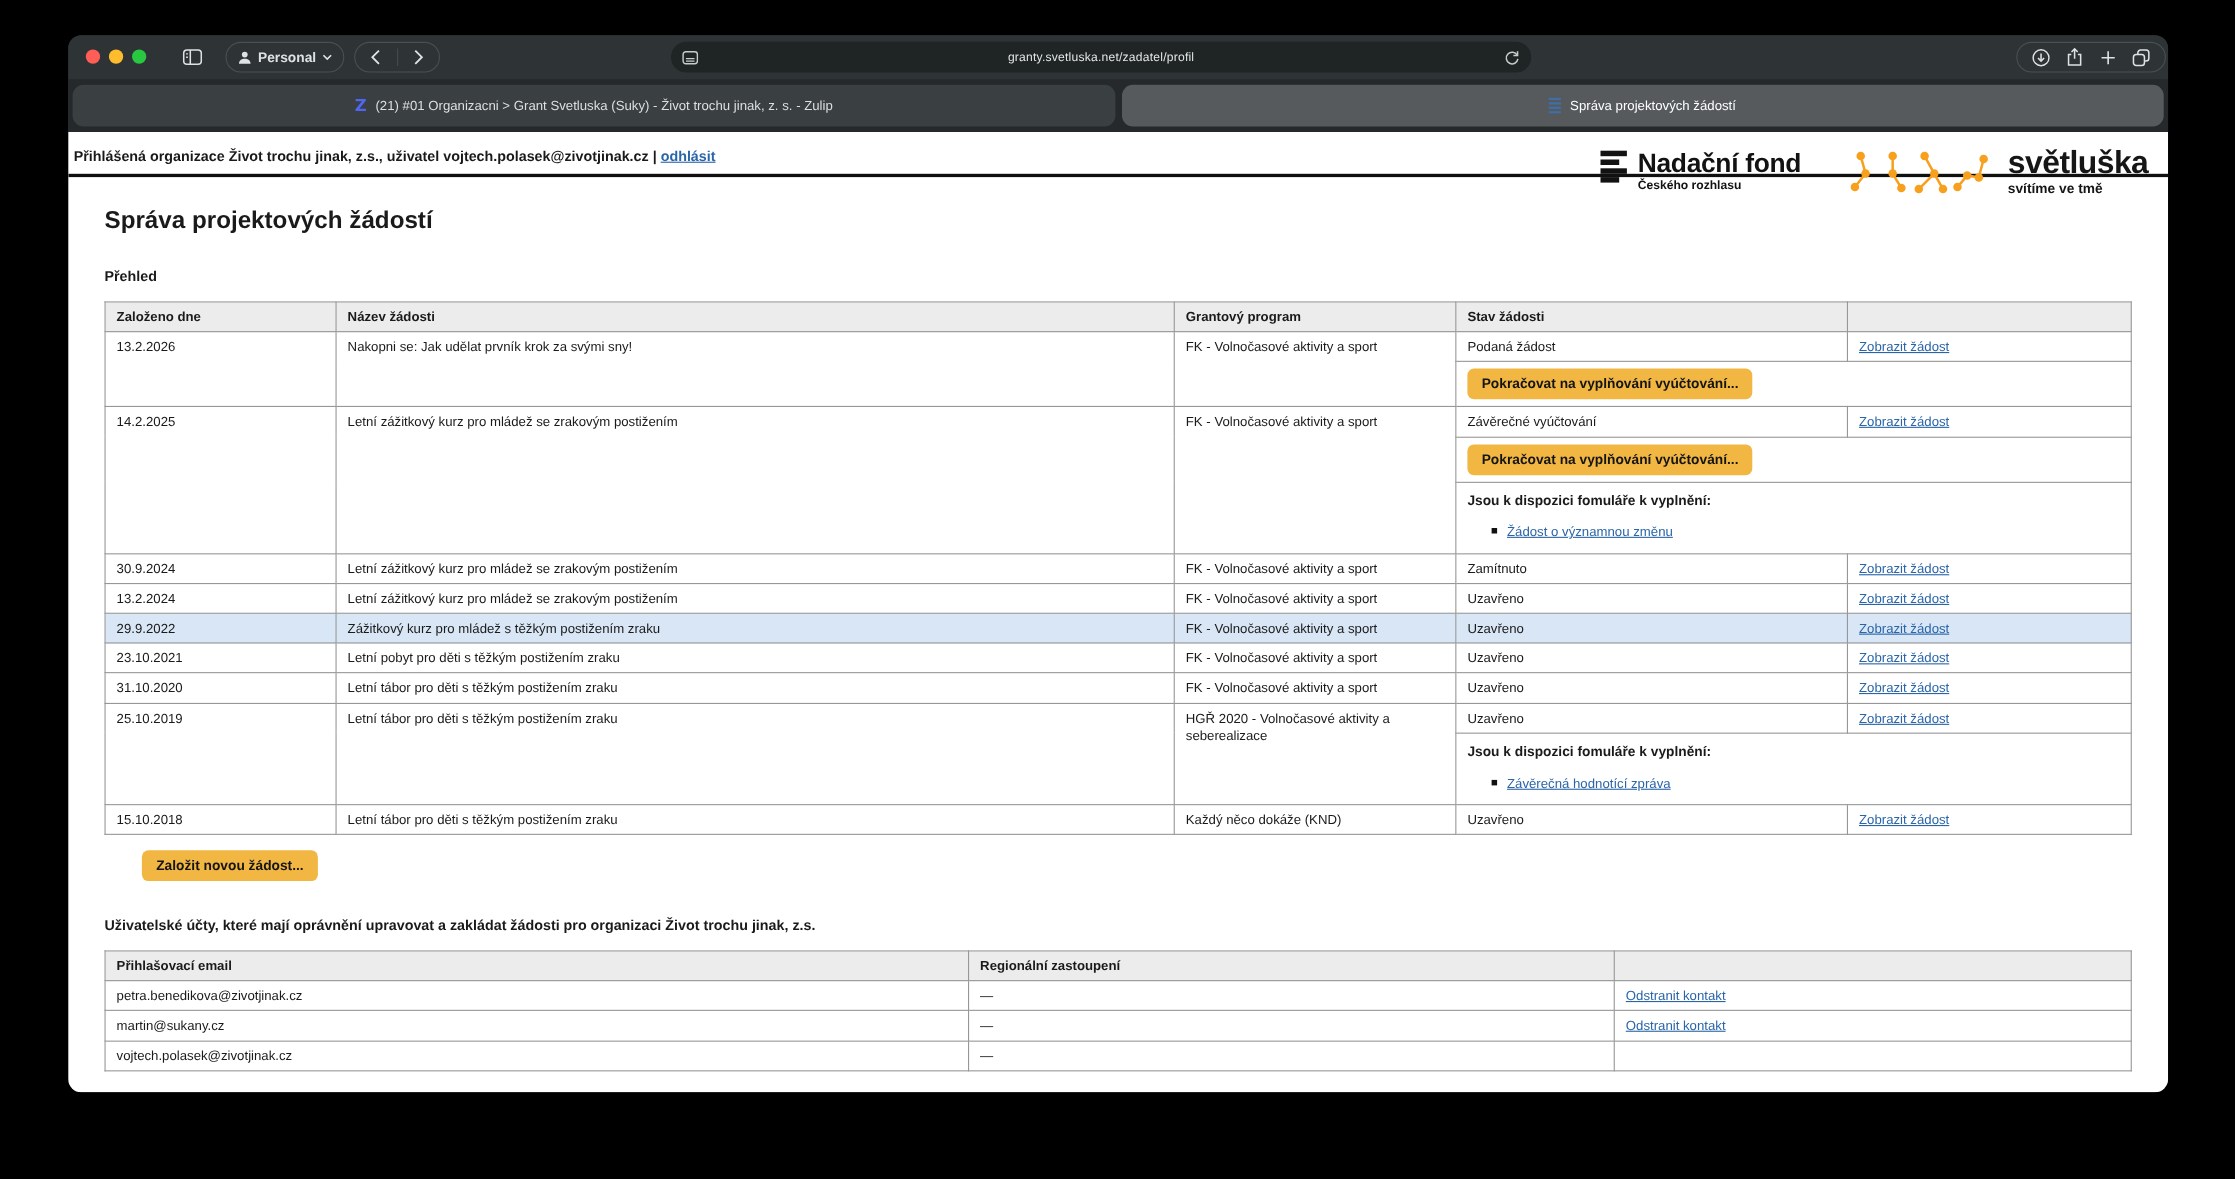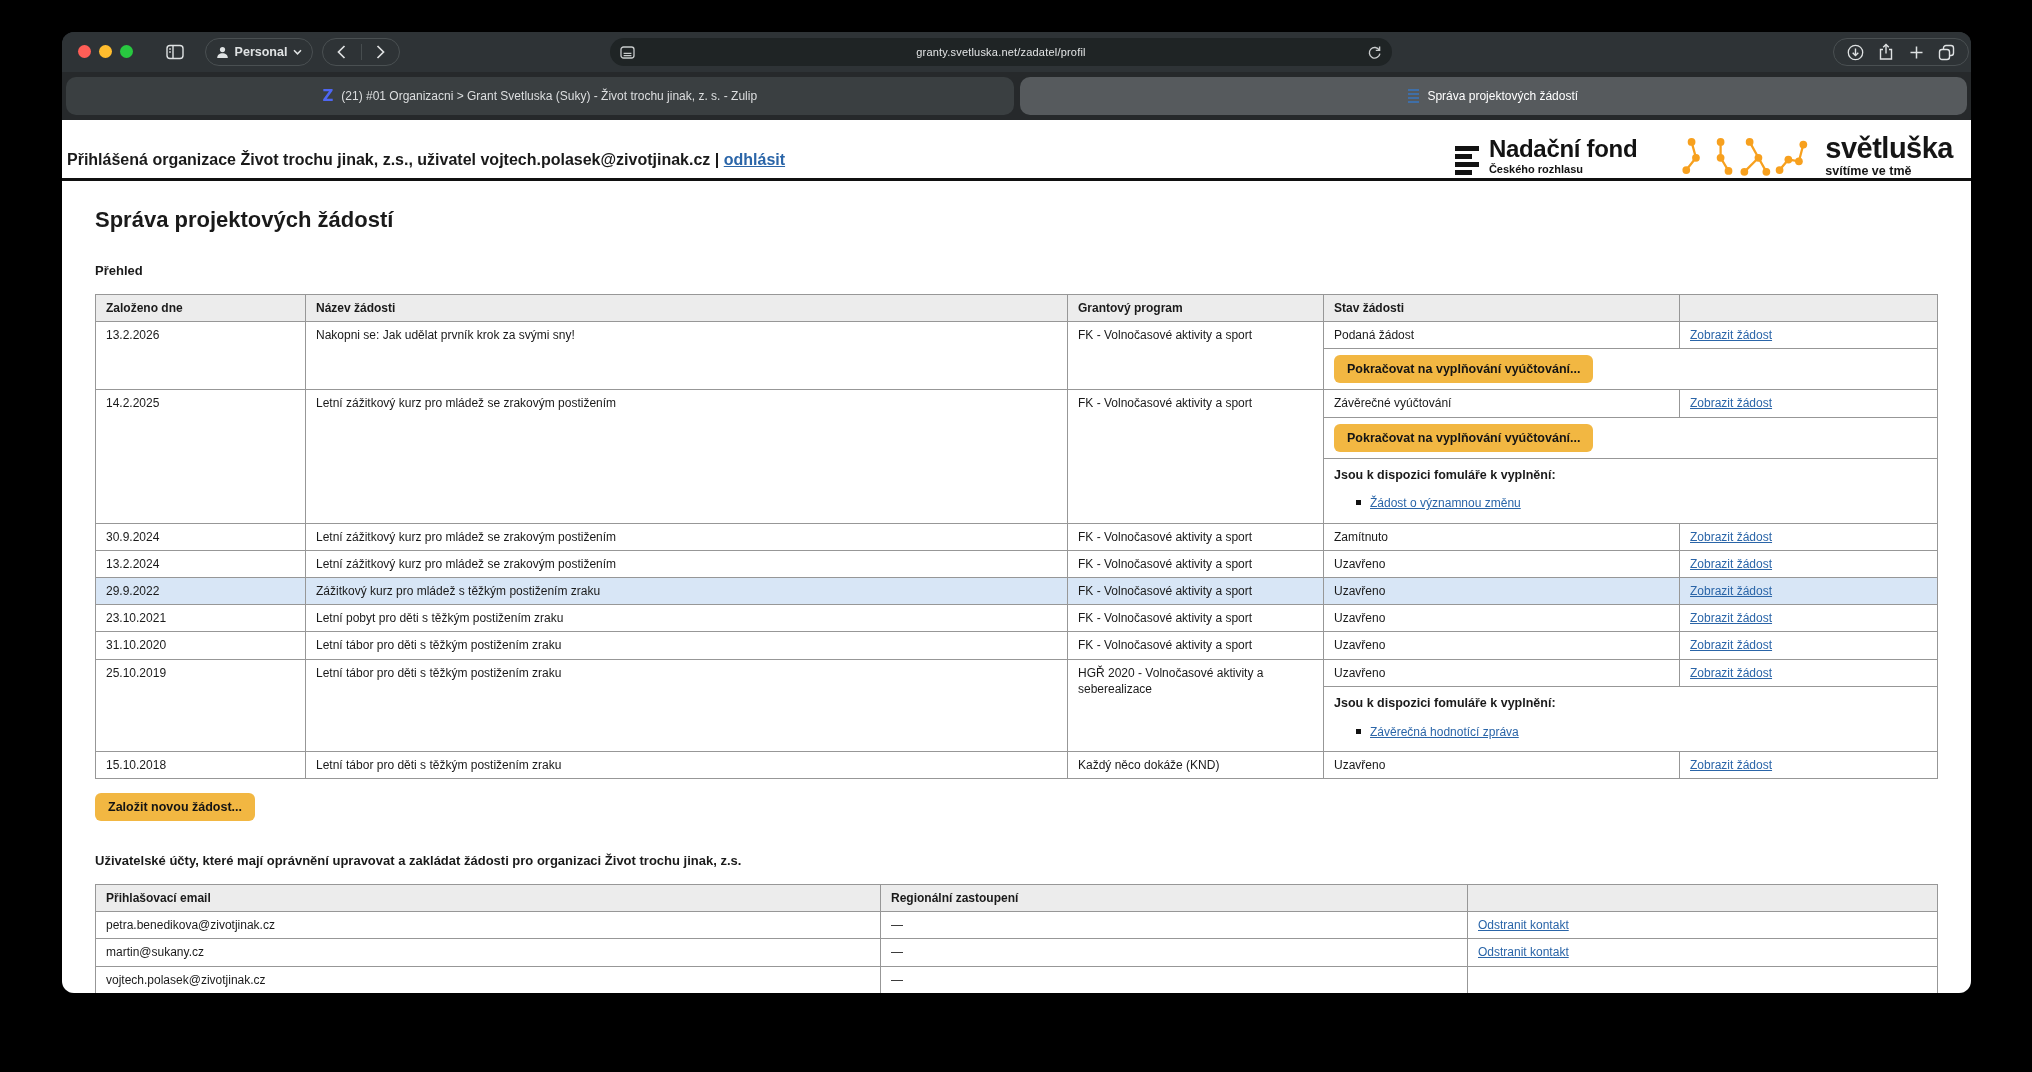--- a/index.html
+++ b/index.html
@@ -34,24 +34,24 @@
   .tab-inactive { background:#3a3f41; color:#dddfe0; }
   .tab-active { background:#565a5d; color:#fff; }
   .zulip-ico { color:#4e66f2; font-weight:800; font-size:15px; line-height:1; font-family:"DejaVu Sans",sans-serif; }
   .lines-ico { display:inline-flex; flex-direction:column; gap:2px; }
   .lines-ico i { display:block; width:11px; height:2px; background:#3f6fa8; }
 
   
   .content { flex:1; background:#fff; color:#1a1a1a; overflow:hidden; }
   .app-header { position:relative; padding:11px 16px 9px 5px; border-bottom:3px solid #101010; }
   .app-title { font-size:26px; font-weight:700; line-height:1.05; }
-  .app-sub { font-size:16px; font-weight:700; margin-top:20px; }
+  .app-sub { font-size:13px; font-weight:700; margin-top:3px; }
   .app-sub a, a.link { color:#2a65a8; text-decoration:underline; cursor:pointer; }
   .logos { position:absolute; right:18px; top:12px; display:flex; align-items:center; gap:44px; }
-  .nf { display:flex; align-items:flex-end; gap:10px; color:#121212; }
+  .nf { display:flex; align-items:flex-start; gap:10px; color:#121212; }
   .nf-bars { display:flex; flex-direction:column; gap:3px; }
   .nf-bars i { display:block; height:5px; background:#121212; }
   .nf-bars i:nth-child(odd){ width:24px; } .nf-bars i:nth-child(even){ width:17px; }
   .nf-name { font-size:24px; font-weight:800; letter-spacing:-.3px; line-height:1; }
   .nf-sub { font-size:11px; font-weight:700; margin-top:2px; }
   .sv { display:flex; align-items:center; gap:12px; color:#161616; }
   .sv-name { font-size:29px; font-weight:800; letter-spacing:-.5px; line-height:1; }
   .sv-sub { font-size:12.5px; font-weight:700; margin-top:1px; }
 
   .main { margin:0 34px 0 33px; }
@@ -62,21 +62,21 @@
   th { background:#ececec; font-weight:700; }
   tr.hl > td { background:#d8e6f6; }
   .btn-cell { padding:6px 10px; }
   .yellow-btn { background:#f2b742; border:none; border-radius:6px; padding:7px 13px; font-size:12.5px;
                 font-weight:600; color:#141414; font-family:inherit; cursor:pointer; }
   .forms-cell { padding:8px 10px 11px; }
   .forms-h { font-weight:700; font-size:12.5px; }
   .forms-list { list-style:none; margin:12px 0 0 22px; }
   .forms-list li { position:relative; padding-left:14px; }
   .forms-list li::before { content:""; position:absolute; left:0; top:5px; width:5px; height:5px; background:#111; }
-  .new-btn { margin-top:14px; }
+  .new-btn { margin-top:14px;margin-left:34px; }
   .accounts-h { font-size:13px; font-weight:700; margin-top:32px; }
 
   svg.ic { display:block; }
 </style>
 </head>
 <body>
 
 <div class="window">
 
   <div class="titlebar">

